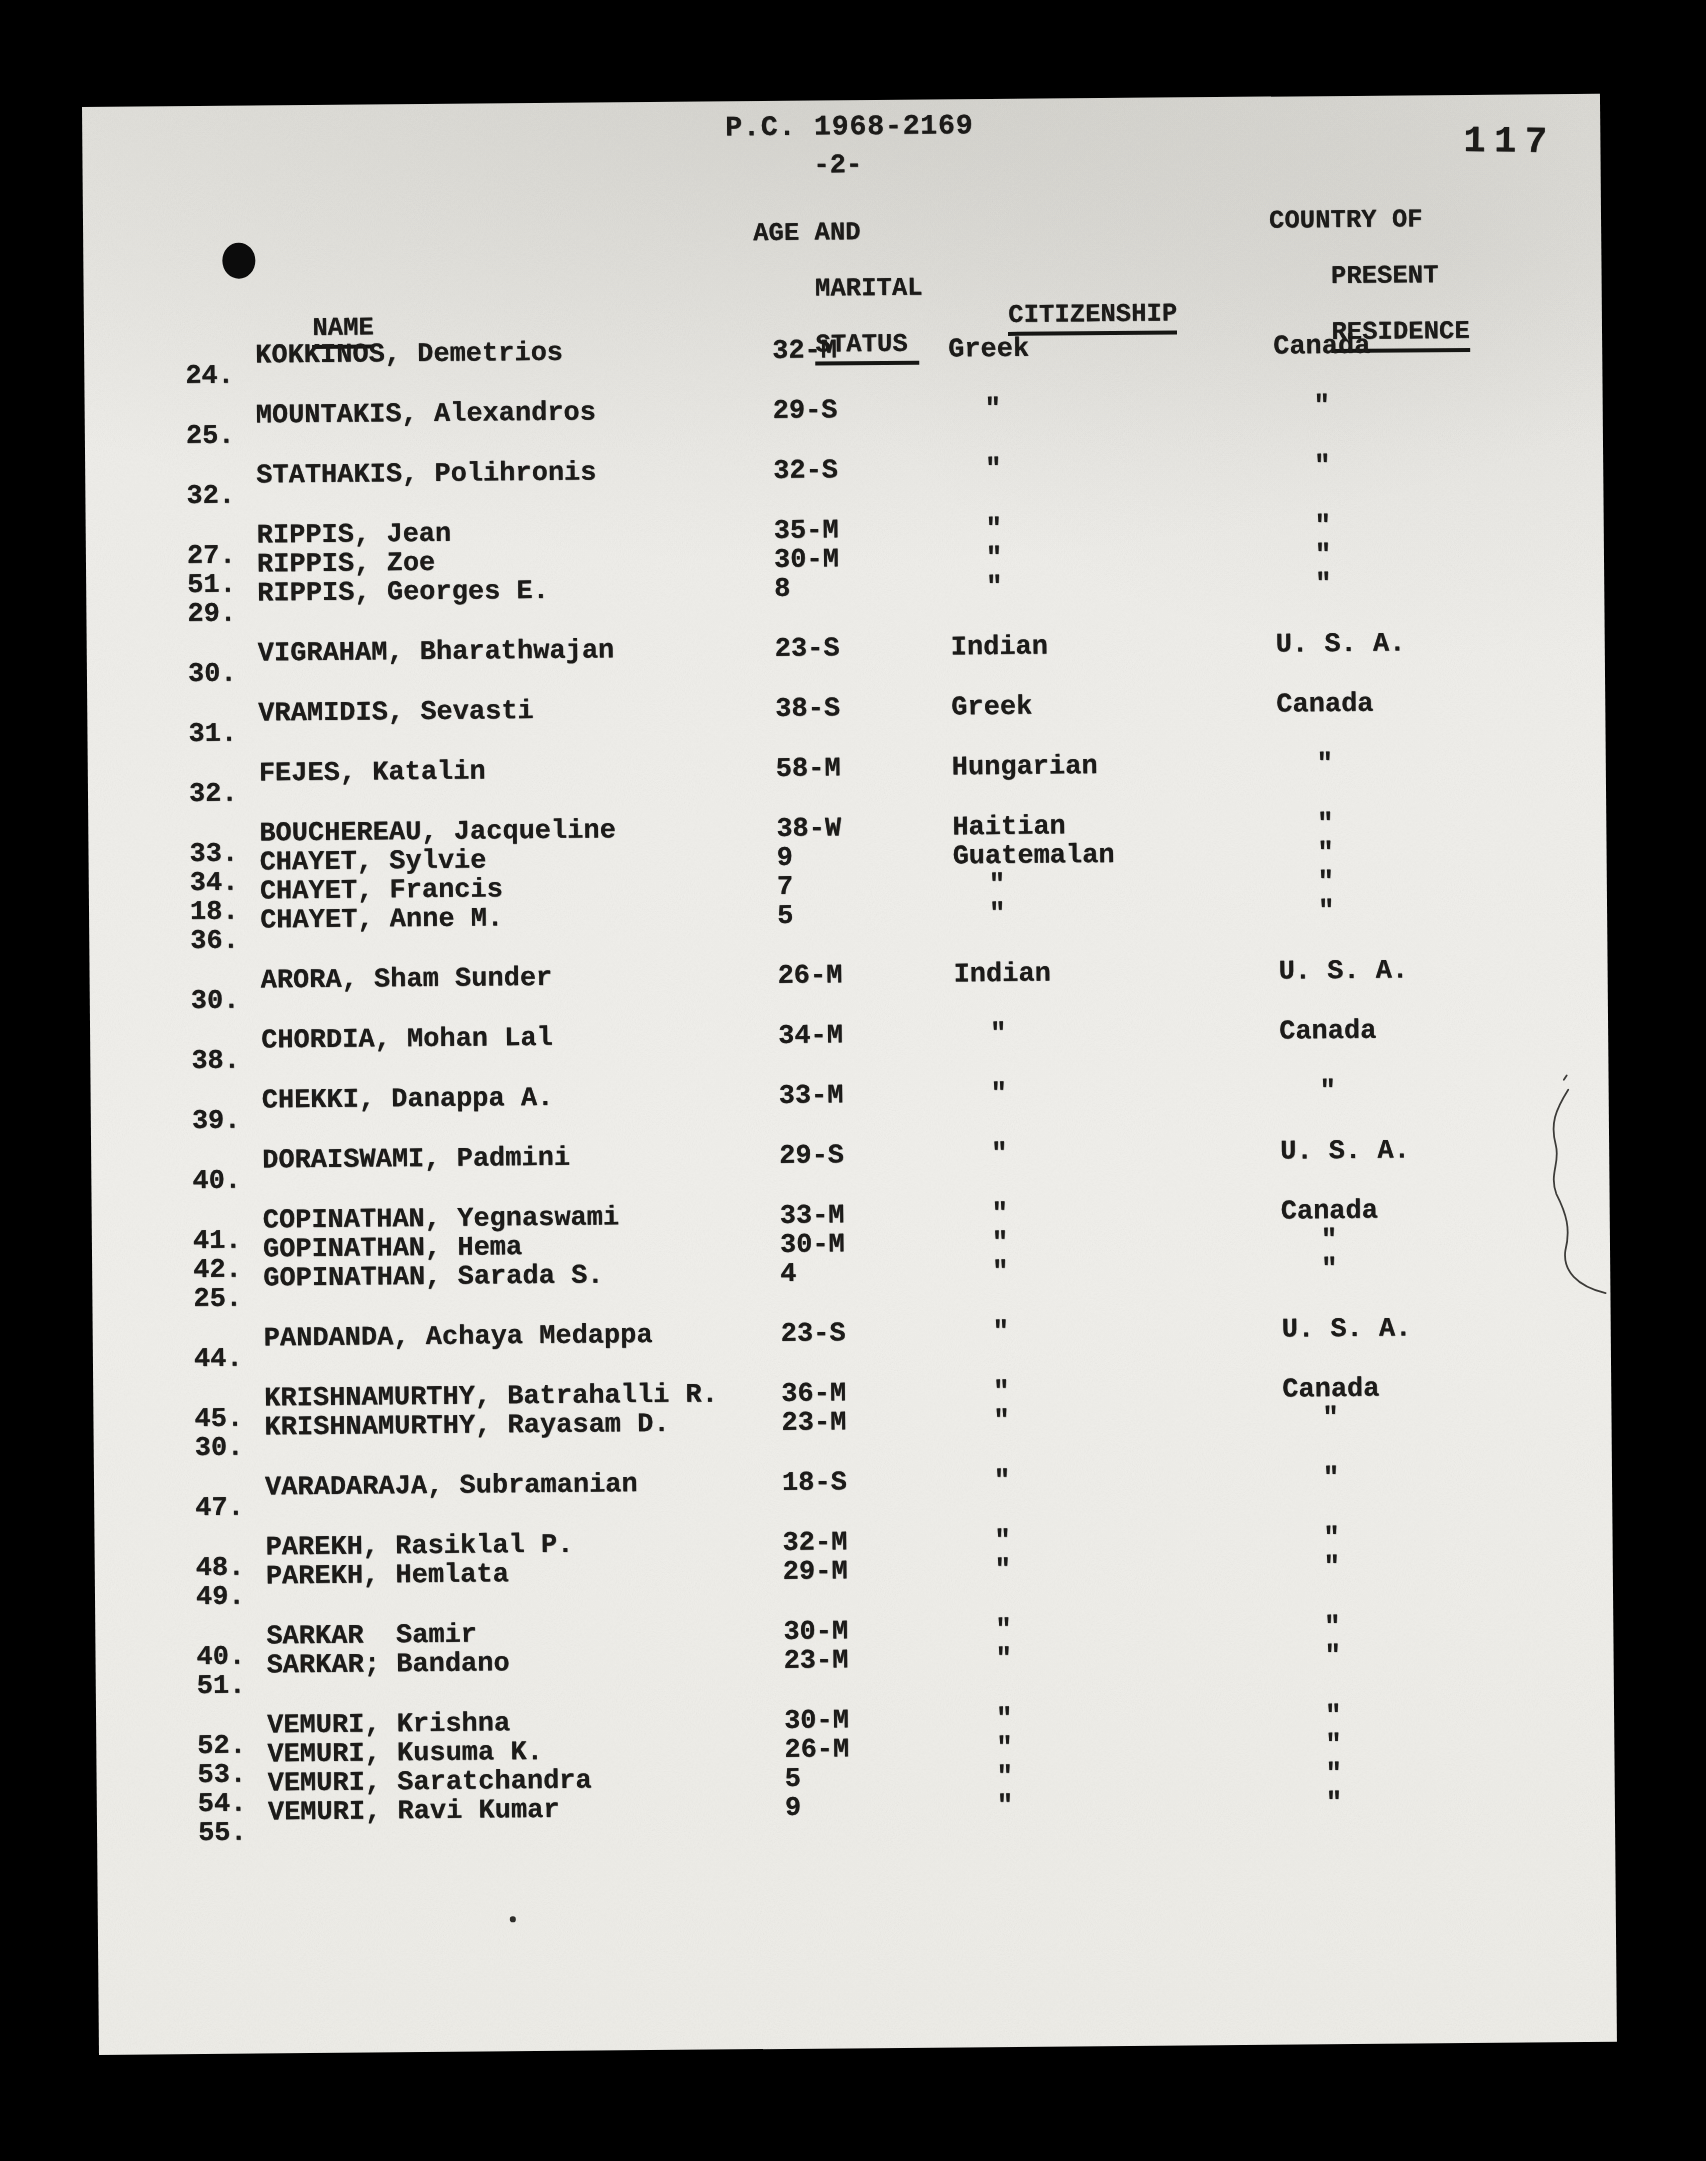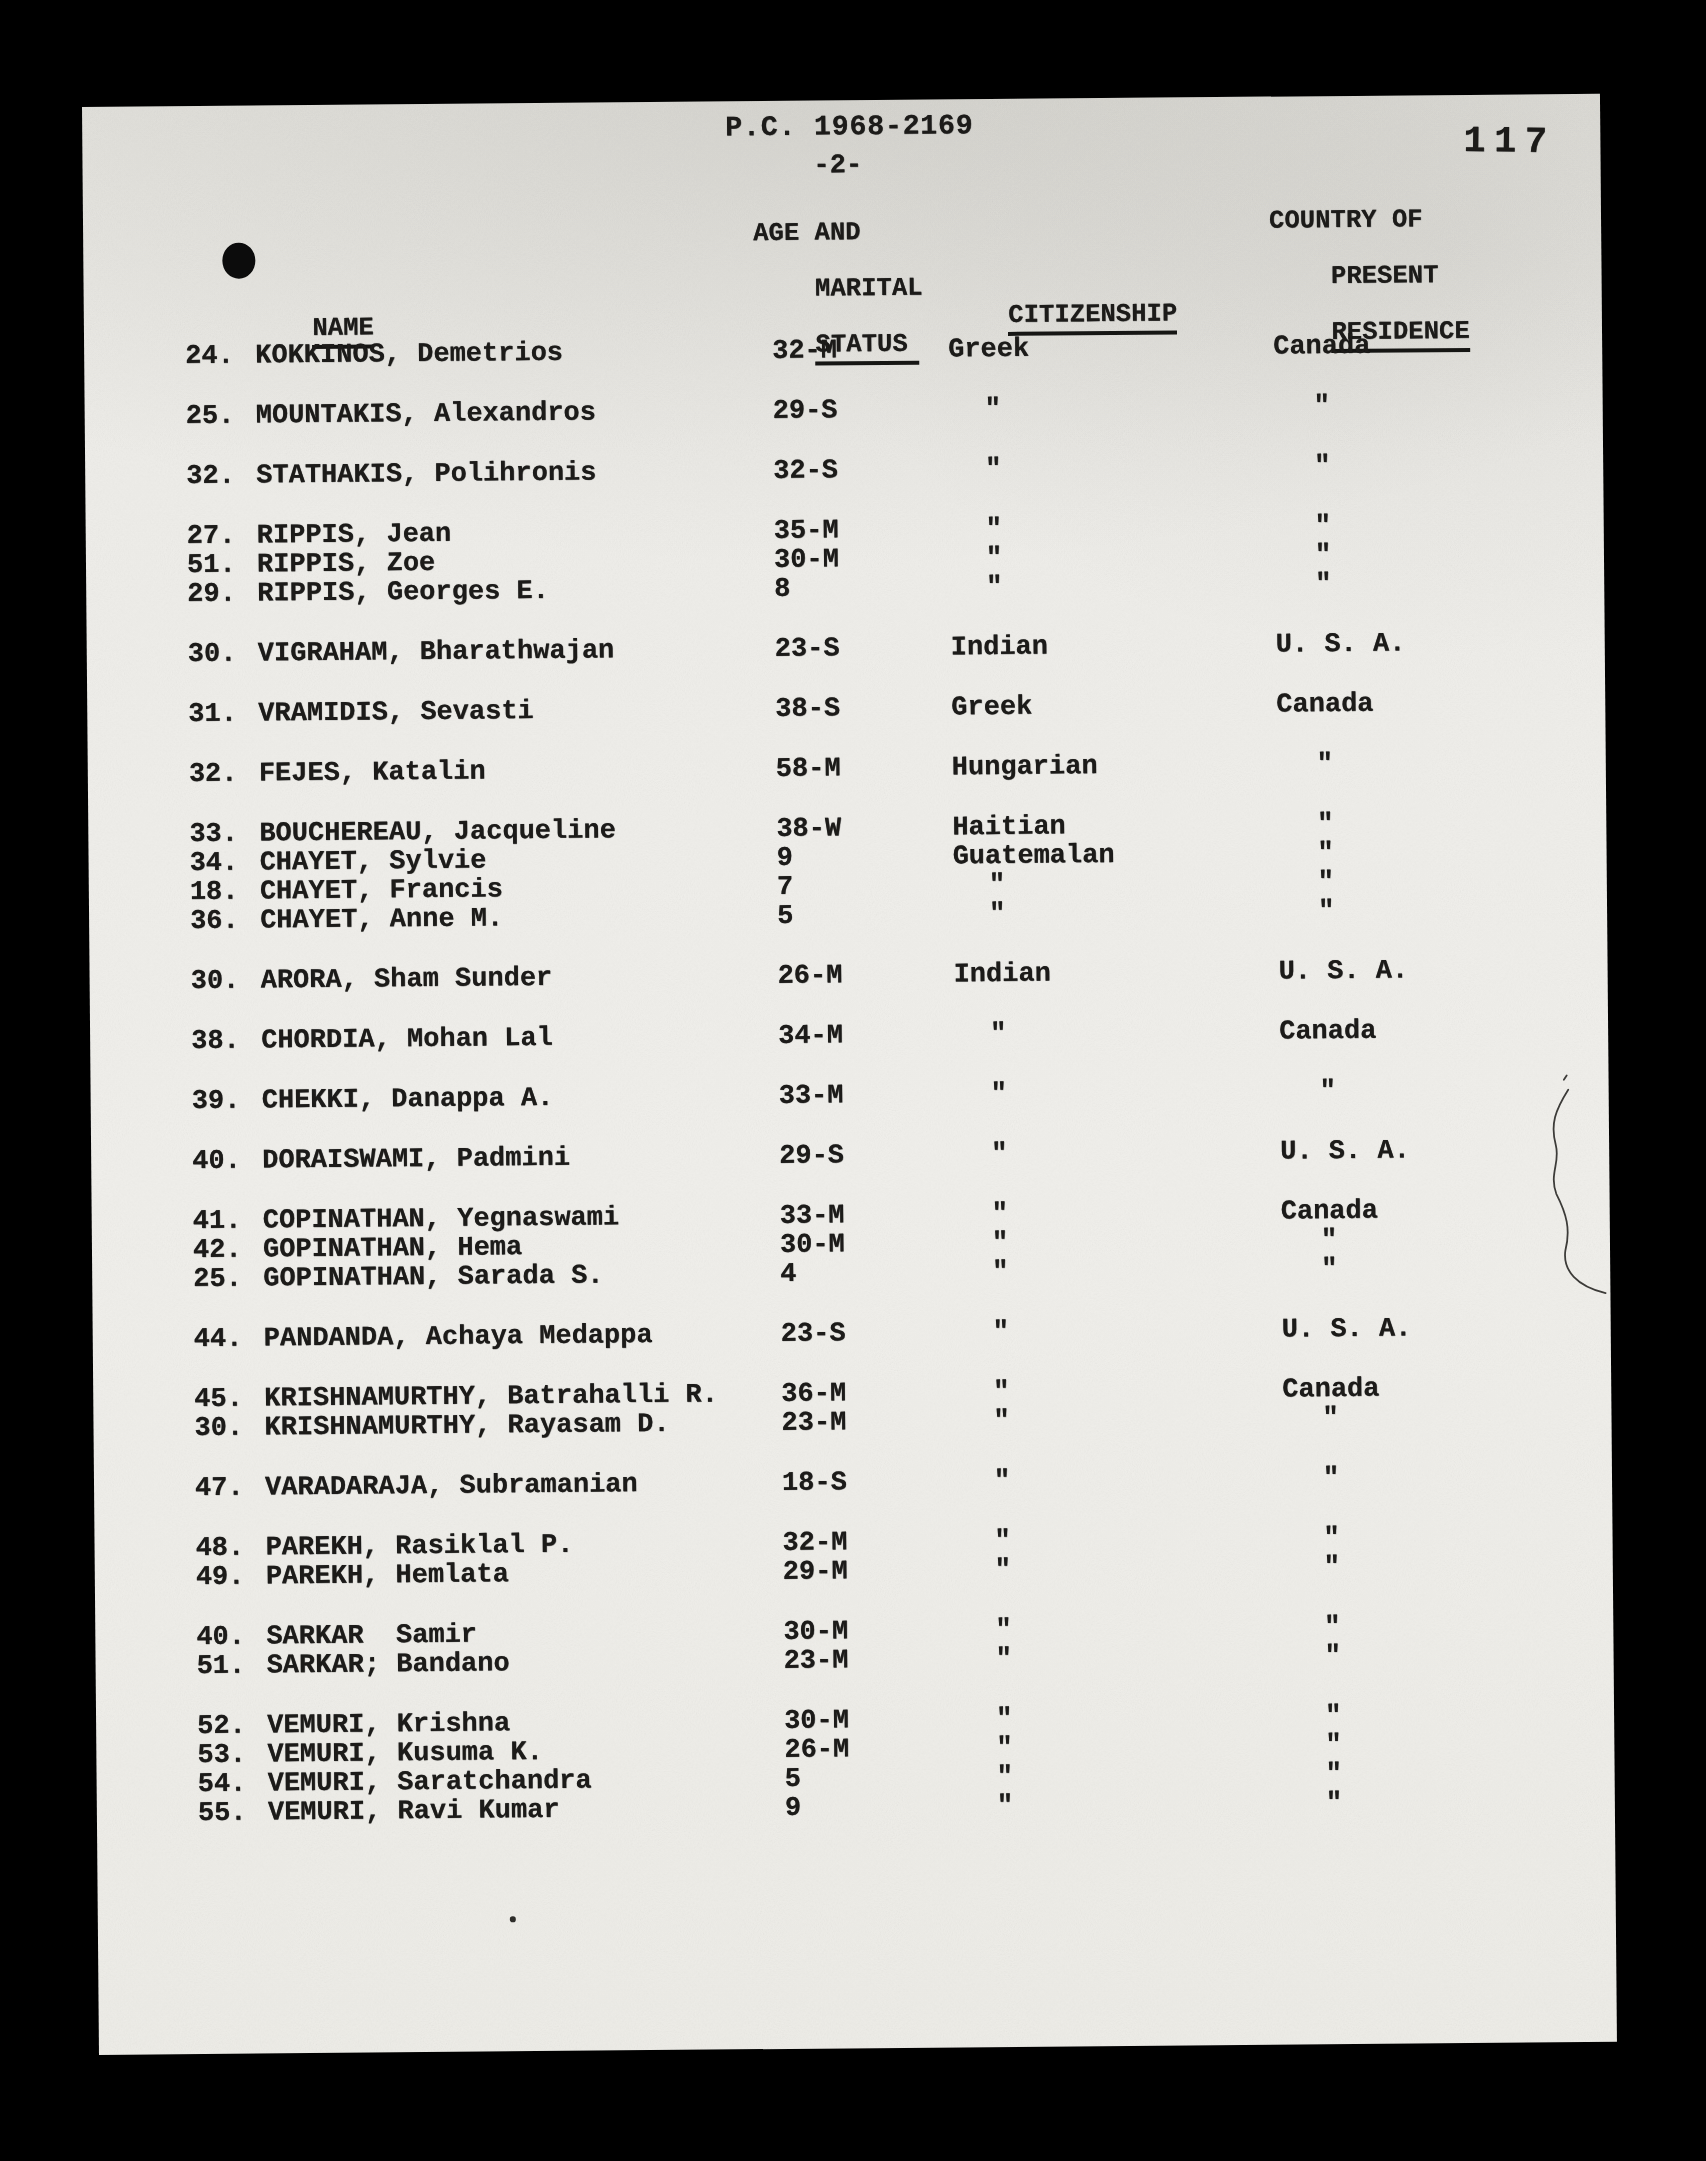--- a/index.html
+++ b/index.html
@@ -34,21 +34,21 @@
   .res-head{position:absolute;left:1186px;top:111px;}
   .name-head{position:absolute;left:167px;top:182px;}
   .u{border-bottom:4.3px solid #161614;padding-bottom:2.1px;display:inline-block;}
   .u-wide{padding-right:11.4px;}
   .hole-dot{position:absolute;left:139px;top:137px;width:33px;height:36px;border-radius:50%;background:#0c0c0c;}
 
   .rows{position:absolute;left:0;top:235px;width:100%;font-size:27px;font-weight:700;}
   .group + .group{margin-top:31px;}
   .row{position:relative;height:29px;}
   .cell{position:absolute;top:0;white-space:pre;}
-  .cell.num{left:101px;}
+  .cell.num{left:101px;margin-top:20px;}
   .cell.name{left:171px;}
   .cell.age{left:688px;}
   .cell.cit{left:864px;}
   .cell.res{left:1189px;}
   .cell.cit.ditto{left:900px;}
   .cell.res.ditto{left:1229px;}
 
   .crease{position:absolute;left:1429px;top:980px;pointer-events:none;}
   .stray-dot{position:absolute;left:412px;top:1813px;width:5.7px;height:5.7px;border-radius:50%;background:#2e2d2a;}
 </style>

